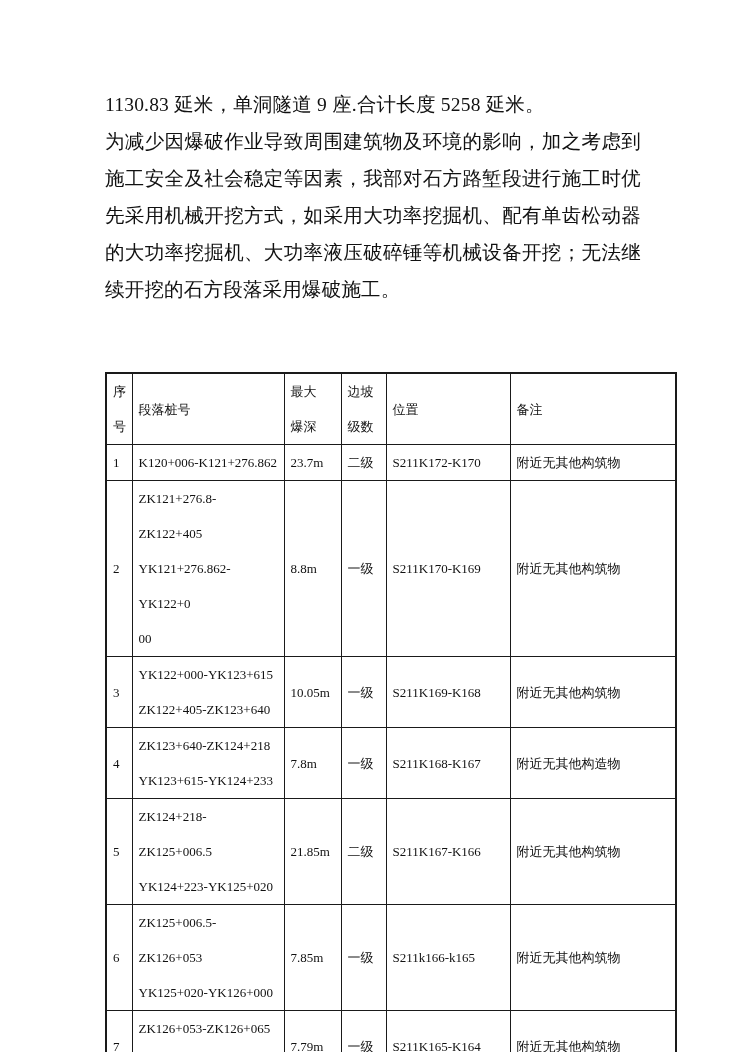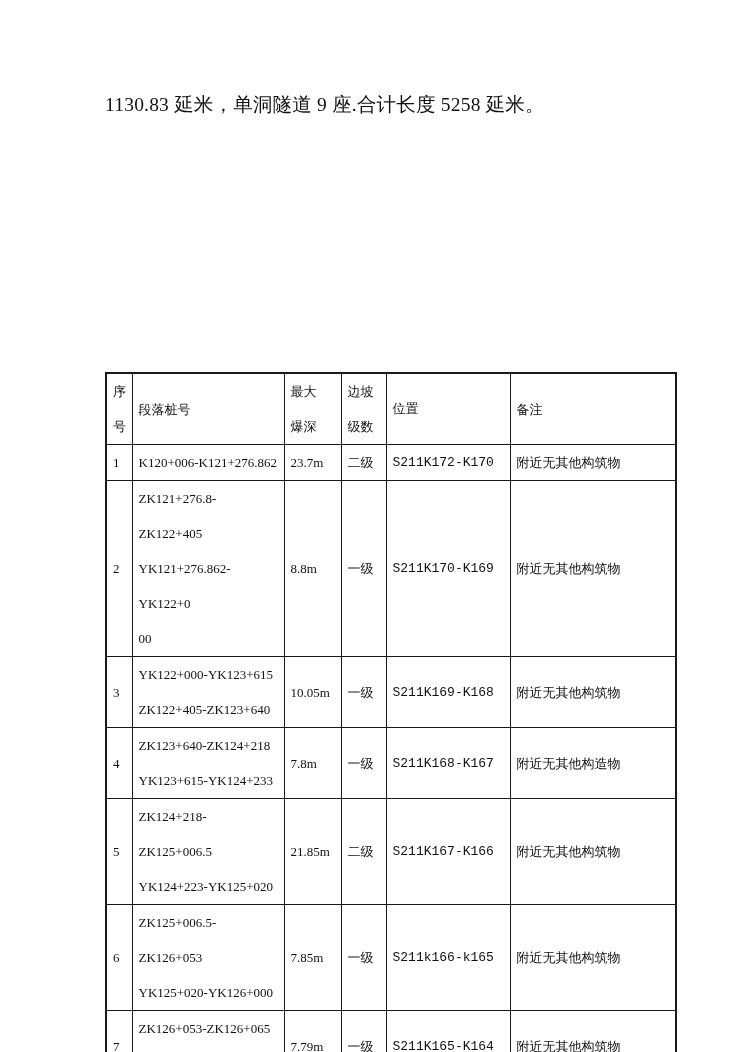--- a/index.html
+++ b/index.html
@@ -47,35 +47,36 @@
     padding: 0 6px;
     vertical-align: middle;
     white-space: pre-line;
     text-align: left;
     overflow: hidden;
   }
   .col-no    { width: 26px; }
   .col-stake { width: 152px; margin-top: 32px; }
   .col-depth { width: 57px; font-family: Liberation Serif, serif; }
   .col-slope { width: 45px; }
-  .col-location { width: 124px; font-family: Liberation Mono, monospace; }
+  .col-location { width: 124px; }
   .col-remark   { width: 166px; }
   td.col-no, th.col-no,
   td.col-slope, th.col-slope {
     text-align: center;
     padding: 0 2px;
   }
 </style>
 </head>
 <body>
 
 <div class="page">
 
   <div class="doc-body">
     <p>1130.83 延米，单洞隧道 9 座.合计长度 5258 延米。</p>
+    <p>为减少因爆破作业导致周围建筑物及环境的影响，加之考虑到施工安全及社会稳定等因素，我部对石方路堑段进行施工时优先采用机械开挖方式，如采用大功率挖掘机、配有单齿松动器的大功率挖掘机、大功率液压破碎锤等机械设备开挖；无法继续开挖的石方段落采用爆破施工。</p>
   </div>
 
   <table class="blasting-table">
     <colgroup>
       <col class="col-no">
       <col class="col-stake">
       <col class="col-depth">
       <col class="col-slope">
       <col class="col-location">
       <col class="col-remark">

